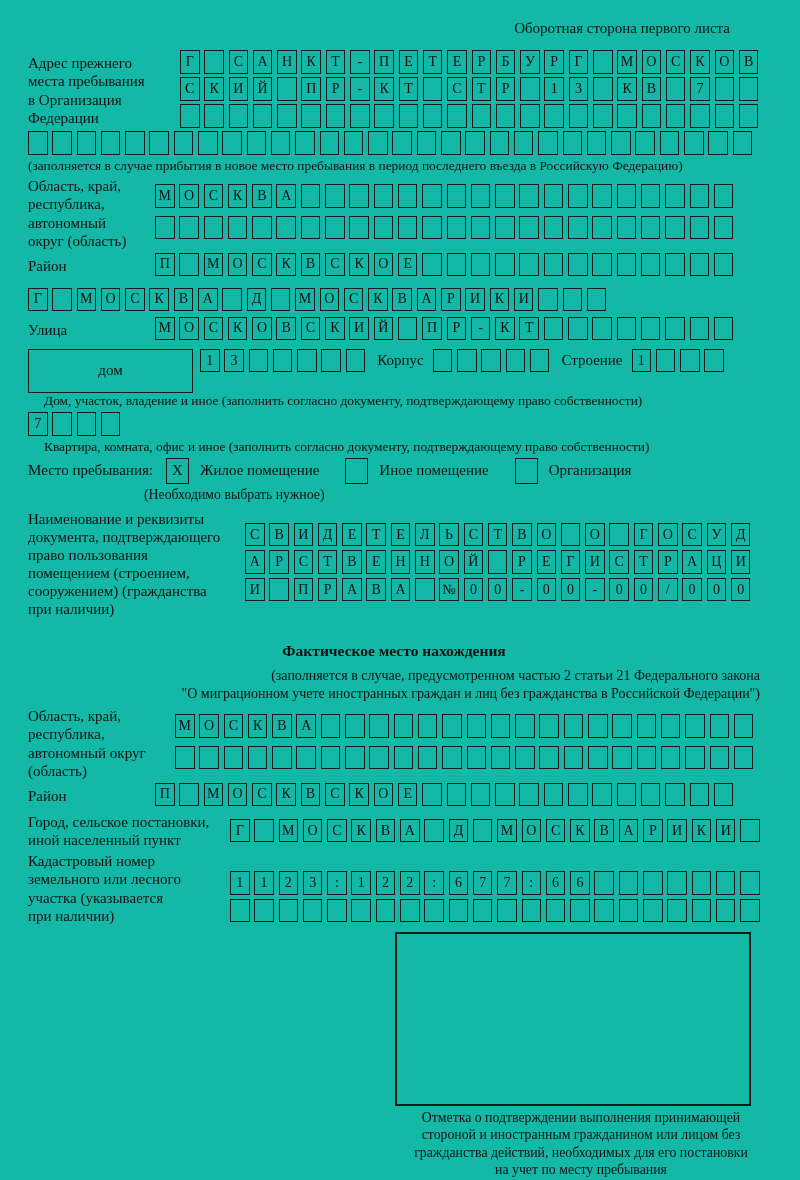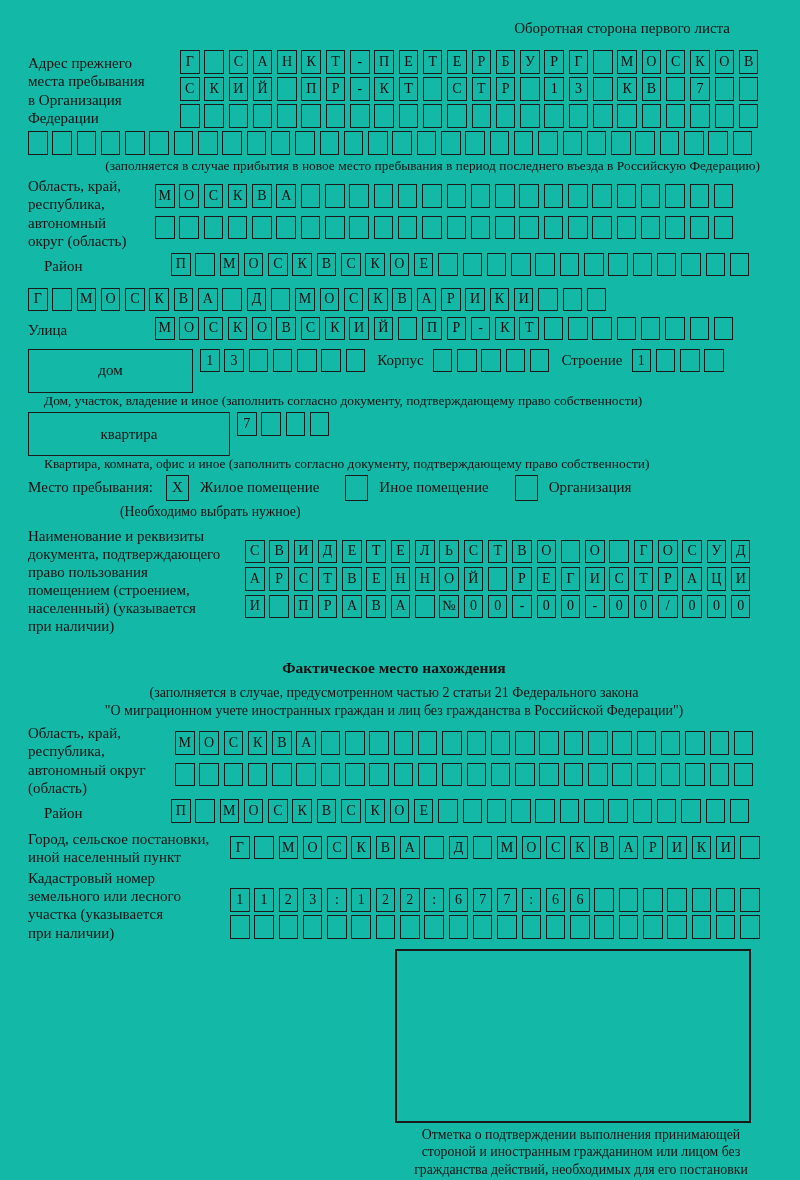--- a/index.html
+++ b/index.html
@@ -20,43 +20,43 @@
   .w152{width:152px;} .w127{width:127px;} .w147{width:147px;} .w217{width:217px;} .w202{width:202px;}
   .boxrow{display:flex;gap:4.8px;margin-bottom:3.6px;}
   .cbox{
     box-sizing:border-box;flex:none;
     width:19.5px;height:23.5px;
     border:1.5px solid #1a1a1a;
     display:flex;align-items:center;justify-content:center;
     font-size:14px;
   }
   .caption{font-size:13.4px;line-height:16.5px;}
-  .center{text-align:right;}
+  .center{text-align:left;}
   .sec-title{font-weight:bold;font-size:15.5px;text-align:center;margin:5px 0 7px 0;}
-  .subtitle{font-size:14px;line-height:18px;text-align:center;}
+  .subtitle{font-size:14px;line-height:18px;text-align:right;}
   .hrow{display:flex;align-items:flex-start;margin-top:5px;}
   .bigbox{
     box-sizing:border-box;flex:none;height:44px;
     border:1.6px solid #1a1a1a;
     display:flex;align-items:center;justify-content:center;
     font-size:15px;margin-right:7px;
   }
   .bb165{width:165px;} .bb202{width:202px;}
   .inline-label{flex:none;margin:3px 9px 0 12px;font-size:15px;}
   .stayrow{display:flex;align-items:center;}
   .chk{
     box-sizing:border-box;flex:none;width:23px;height:26px;
     border:1.6px solid #1a1a1a;
     display:flex;align-items:center;justify-content:center;
     font-size:15px;
   }
   .stay-label{margin-right:13px;}
   .opt-label{margin:0 26px 0 11px;}
-  .note{font-size:13.8px;margin:3px 0 7px 92px;}
-  .mb2{margin-bottom:2px;} .mb3{margin-bottom:3px;margin-left:16px;} .mb4{margin-bottom:4px;}
+  .note{font-size:13.8px;margin:3px 0 7px 116px;}
+  .mb2{margin-bottom:2px;} .mb3{margin-bottom:3px;} .mb4{margin-bottom:4px;}
   .rows-offset{margin-top:20px;}
   .stamp-box{
     box-sizing:border-box;
     width:356px;height:174px;
     border:2px solid #1a1a1a;
     margin:6px 0 3px 367px;
   }
   .stamp-caption{
     width:380px;margin-left:363px;
     text-align:center;font-size:13.8px;line-height:17.6px;
@@ -368,21 +368,20 @@
     <div class="boxrow">
         <span class="cbox">1</span>
         <span class="cbox"></span>
         <span class="cbox"></span>
         <span class="cbox"></span>
       </div>
   </div>
   <div class="caption caption-left">Дом, участок, владение и иное (заполнить согласно документу, подтверждающему право собственности)</div>
 
   <div class="hrow" style="margin-top:3px">
-    <div class="bigbox bb202">квартира</div>
     <div class="boxrow">
         <span class="cbox">7</span>
         <span class="cbox"></span>
         <span class="cbox"></span>
         <span class="cbox"></span>
       </div>
   </div>
   <div class="caption caption-left">Квартира, комната, офис и иное (заполнить согласно документу, подтверждающему право собственности)</div>
 
   <div class="stayrow">
@@ -395,21 +394,21 @@
     <span class="opt-label">Организация</span>
   </div>
   <div class="note">(Необходимо выбрать нужное)</div>
 
   <div class="field">
     <div class="flabel w217" style="line-height:18px">
         <div>Наименование и реквизиты</div>
         <div>документа, подтверждающего</div>
         <div>право пользования</div>
         <div>помещением (строением,</div>
-        <div>населенный) (указывается</div>
+        <div>сооружением) (гражданства</div>
         <div>при наличии)</div>
       </div>
     <div>
       <div class="boxrow mb4">
           <span class="cbox">С</span>
           <span class="cbox">В</span>
           <span class="cbox">И</span>
           <span class="cbox">Д</span>
           <span class="cbox">Е</span>
           <span class="cbox">Т</span>

